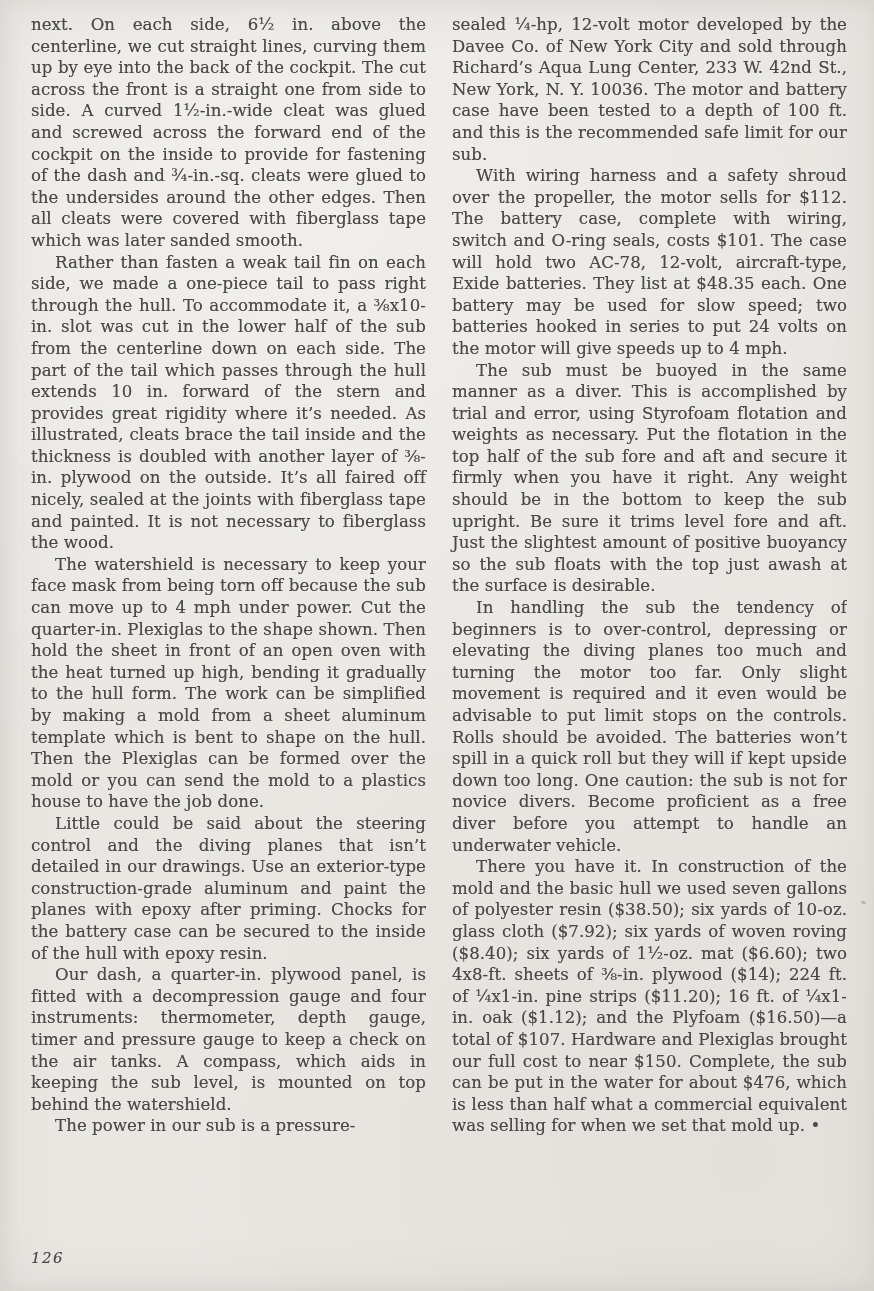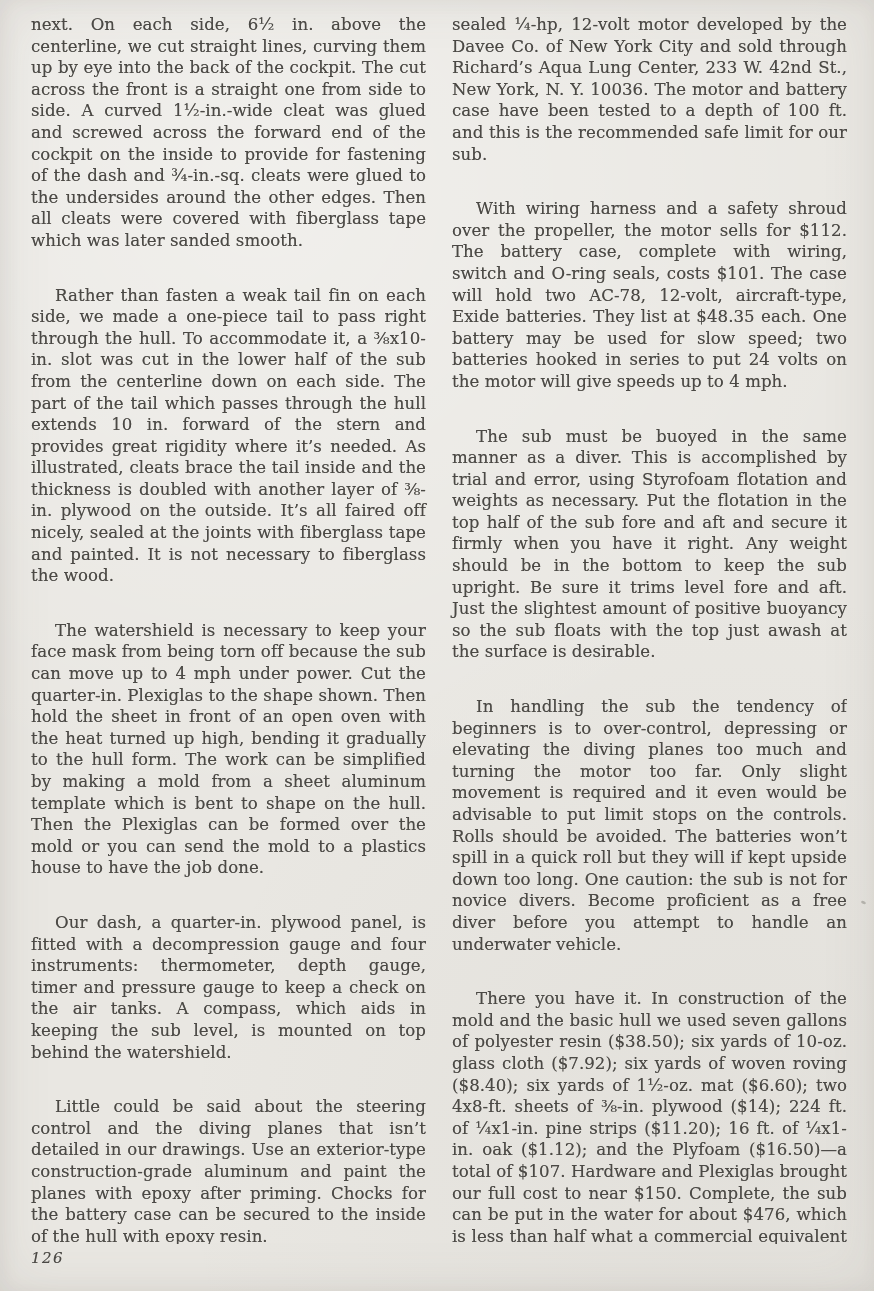--- a/index.html
+++ b/index.html
@@ -33,21 +33,21 @@
   .column {
     width: 395px;
     text-align: justify;
     font-size: 16.6px;
     line-height: 21.6px;
     color: var(--ink);
     letter-spacing: 0.05px;
     text-shadow: 0 0 0.5px rgba(75,73,69,0.55);
   }
   .column p.para { margin: 0; padding: 0; }
-  .column p.indent { text-indent: 1.45em; margin-top: 33px; }
+  .column p.indent { text-indent: 1.45em; }
   .column strong { font-weight: 400; }
   .footer {
     position: absolute;
     left: 31px; top: 1249px;
     width: 782px;
     display: flex;
     justify-content: space-between;
     align-items: baseline;
     color: var(--ink);
   }
@@ -76,22 +76,22 @@
 </style>
 </head>
 <body>
 
 <div class="page">
   <div class="columns">
     <div class="column">
         <p class="para">next. On each side, 6½ in. above the centerline, we cut straight lines, curving them up by eye into the back of the cockpit. The cut across the front is a straight one from side to side. A curved 1½-in.-wide cleat was glued and screwed across the forward end of the cockpit on the inside to provide for fastening of the dash and ¾-in.-sq. cleats were glued to the undersides around the other edges. Then all cleats were covered with fiberglass tape which was later sanded smooth.</p>
         <p class="para indent">Rather than fasten a weak tail fin on each side, we made a one-piece tail to pass right through the hull. To accommodate it, a ⅜x10-in. slot was cut in the lower half of the sub from the centerline down on each side. The part of the tail which passes through the hull extends 10 in. forward of the stern and provides great rigidity where it’s needed. As illustrated, cleats brace the tail inside and the thickness is doubled with another layer of ⅜-in. plywood on the outside. It’s all faired off nicely, sealed at the joints with fiberglass tape and painted. It is not necessary to fiberglass the wood.</p>
         <p class="para indent"><strong>The watershield</strong> is necessary to keep your face mask from being torn off because the sub can move up to 4 mph under power. Cut the quarter-in. Plexiglas to the shape shown. Then hold the sheet in front of an open oven with the heat turned up high, bending it gradually to the hull form. The work can be simplified by making a mold from a sheet aluminum template which is bent to shape on the hull. Then the Plexiglas can be formed over the mold or you can send the mold to a plastics house to have the job done.</p>
+        <p class="para indent">Little could be said about the steering control and the diving planes that isn’t detailed in our drawings. Use an exterior-type construction-grade aluminum and paint the planes with epoxy after priming. Chocks for the battery case can be secured to the inside of the hull with epoxy resin.</p>
         <p class="para indent">Our dash, a quarter-in. plywood panel, is fitted with a decompression gauge and four instruments: thermometer, depth gauge, timer and pressure gauge to keep a check on the air tanks. A compass, which aids in keeping the sub level, is mounted on top behind the watershield.</p>
-        <p class="para indent">Little could be said about the steering control and the diving planes that isn’t detailed in our drawings. Use an exterior-type construction-grade aluminum and paint the planes with epoxy after priming. Chocks for the battery case can be secured to the inside of the hull with epoxy resin.</p>
         <p class="para indent"><strong>The power</strong> in our sub is a pressure-</p>
       </div>
     <div class="column">
         <p class="para">sealed ¼-hp, 12-volt motor developed by the Davee Co. of New York City and sold through Richard’s Aqua Lung Center, 233 W. 42nd St., New York, N. Y. 10036. The motor and battery case have been tested to a depth of 100 ft. and this is the recommended safe limit for our sub.</p>
         <p class="para indent">With wiring harness and a safety shroud over the propeller, the motor sells for $112. The battery case, complete with wiring, switch and O-ring seals, costs $101. The case will hold two AC-78, 12-volt, aircraft-type, Exide batteries. They list at $48.35 each. One battery may be used for slow speed; two batteries hooked in series to put 24 volts on the motor will give speeds up to 4 mph.</p>
         <p class="para indent">The sub must be buoyed in the same manner as a diver. This is accomplished by trial and error, using Styrofoam flotation and weights as necessary. Put the flotation in the top half of the sub fore and aft and secure it firmly when you have it right. Any weight should be in the bottom to keep the sub upright. Be sure it trims level fore and aft. Just the slightest amount of positive buoyancy so the sub floats with the top just awash at the surface is desirable.</p>
         <p class="para indent"><strong>In handling</strong> the sub the tendency of beginners is to over-control, depressing or elevating the diving planes too much and turning the motor too far. Only slight movement is required and it even would be advisable to put limit stops on the controls. Rolls should be avoided. The batteries won’t spill in a quick roll but they will if kept upside down too long. One caution: the sub is not for novice divers. Become proficient as a free diver before you attempt to handle an underwater vehicle.</p>
         <p class="para indent">There you have it. In construction of the mold and the basic hull we used seven gallons of polyester resin ($38.50); six yards of 10-oz. glass cloth ($7.92); six yards of woven roving ($8.40); six yards of 1½-oz. mat ($6.60); two 4x8-ft. sheets of ⅜-in. plywood ($14); 224 ft. of ¼x1-in. pine strips ($11.20); 16 ft. of ¼x1-in. oak ($1.12); and the Plyfoam ($16.50)—a total of $107. Hardware and Plexiglas brought our full cost to near $150. Complete, the sub can be put in the water for about $476, which is less than half what a commercial equivalent was selling for when we set that mold up. •</p>
       </div>
   </div>

